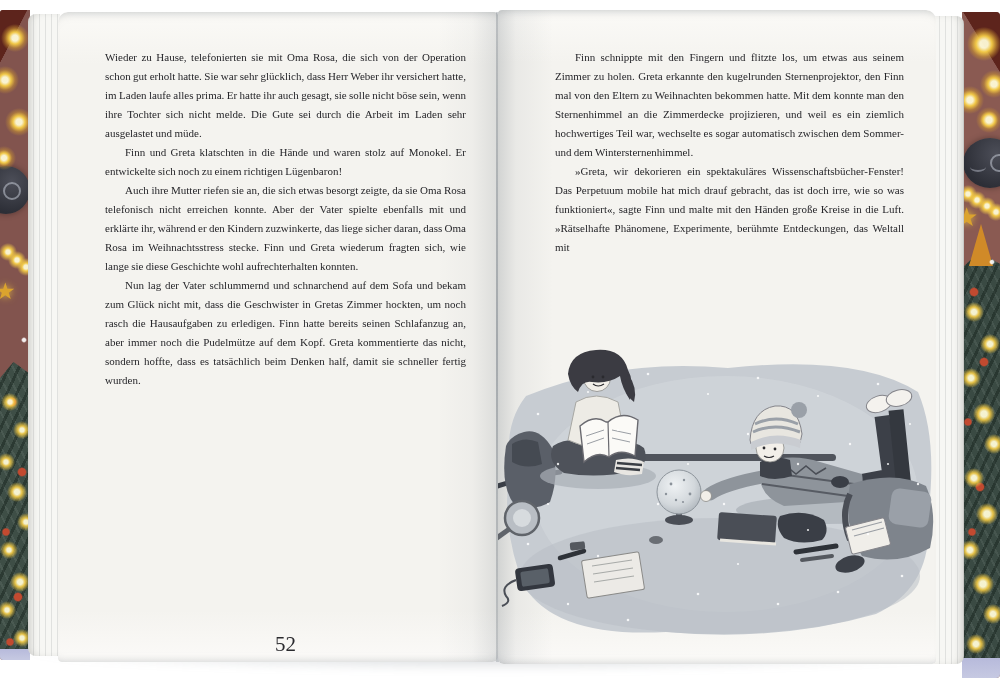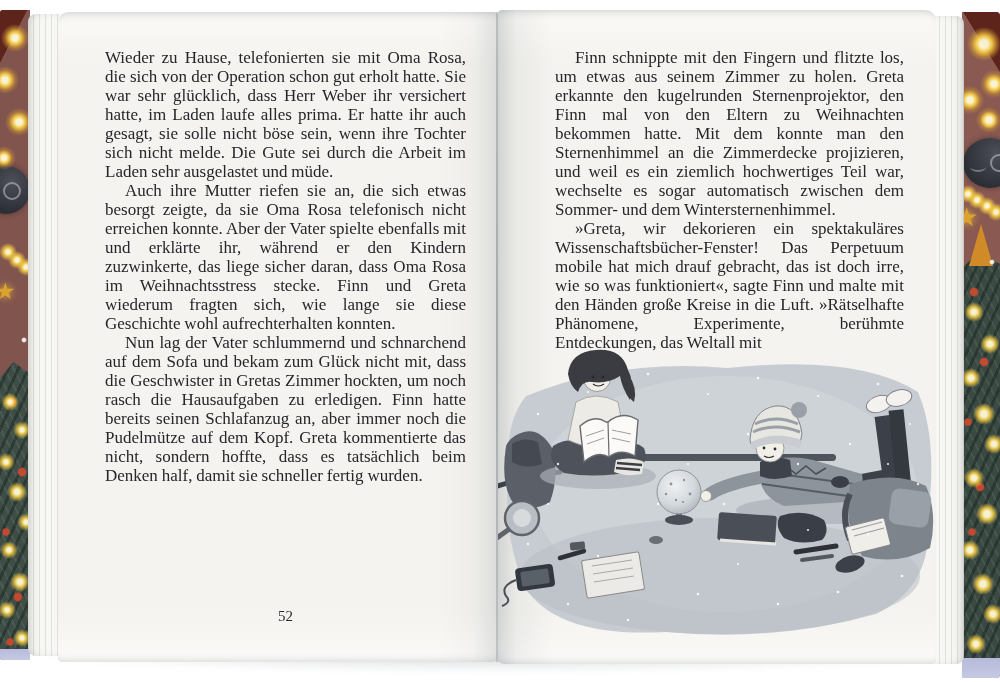--- a/index.html
+++ b/index.html
@@ -114,28 +114,28 @@
   .page-right{left:498px;top:10px;width:438px;height:654px;border-radius:4px 10px 4px 6px;
     background:
       linear-gradient(to right, rgba(90,100,110,.22), rgba(90,100,110,.07) 18px, rgba(90,100,110,0) 55px),
       linear-gradient(to bottom, #fbfaf7, #f4f3ef 8%, #f4f3ef 92%, #fbfaf8);
     box-shadow:inset 0 10px 10px -10px rgba(130,135,140,.5), inset 0 -8px 8px -8px rgba(130,135,140,.4);}
   .gutter-line{position:absolute;left:496px;top:12px;width:3px;height:650px;
     background:linear-gradient(to bottom, rgba(120,128,136,.35), rgba(120,128,136,.55) 50%, rgba(120,128,136,.3));
     filter:blur(.6px);}
 
   
-  .text-block{position:absolute;color:#26262a;font-size:17px;line-height:19px;
+  .text-block{position:absolute;color:#26262a;font-size:11px;line-height:19px;
     text-align:justify;word-spacing:-0.4px;hyphens:auto;-webkit-hyphens:auto;}
   .text-block p{margin:0;}
   .text-block p.indent{text-indent:20px;}
   .tb-left{left:47px;top:36px;width:361px;}
   .tb-right{left:57px;top:38px;width:349px;}
-  .page-number{position:absolute;left:47px;top:596px;width:361px;text-align:center;
-    color:#2a2a2e;font-size:15px;}
+  .page-number{position:absolute;left:47px;top:620px;width:361px;text-align:center;
+    color:#2a2a2e;font-size:21px;}
 
   
   .illustration{position:absolute;left:0;top:334px;width:438px;height:312px;}
 </style>
 </head>
 <body>
 
 <div class="scene">
 
   <div class="book-shadow"></div>
@@ -163,20 +163,21 @@
     <span class="star star-right"></span>
     <div class="lights lights-right"></div>
   </div>
 
   <div class="page-stack page-stack-left"></div>
   <div class="page-stack page-stack-right"></div>
 
   <div class="page page-left">
     <div class="text-block tb-left" lang="de">
       <p>Wieder zu Hause, telefonierten sie mit Oma Rosa, die sich von der Operation schon gut erholt hatte. Sie war sehr glücklich, dass Herr Weber ihr versichert hatte, im Laden laufe alles prima. Er hatte ihr auch gesagt, sie solle nicht böse sein, wenn ihre Tochter sich nicht melde. Die Gute sei durch die Arbeit im Laden sehr ausgelastet und müde.</p>
+      <p class="indent">Finn und Greta klatschten in die Hände und waren stolz auf Monokel. Er entwickelte sich noch zu einem richtigen Lügenbaron!</p>
       <p class="indent">Auch ihre Mutter riefen sie an, die sich etwas besorgt zeigte, da sie Oma Rosa telefonisch nicht erreichen konnte. Aber der Vater spielte ebenfalls mit und erklärte ihr, während er den Kindern zuzwinkerte, das liege sicher daran, dass Oma Rosa im Weihnachtsstress stecke. Finn und Greta wiederum fragten sich, wie lange sie diese Geschichte wohl aufrechterhalten konnten.</p>
       <p class="indent">Nun lag der Vater schlummernd und schnarchend auf dem Sofa und bekam zum Glück nicht mit, dass die Geschwister in Gretas Zimmer hockten, um noch rasch die Hausaufgaben zu erledigen. Finn hatte bereits seinen Schlafanzug an, aber immer noch die Pudelmütze auf dem Kopf. Greta kommentierte das nicht, sondern hoffte, dass es tatsächlich beim Denken half, damit sie schneller fertig wurden.</p>
     </div>
     <div class="page-number">52</div>
   </div>
 
   <div class="gutter-line"></div>
 
   <div class="page page-right">
     <div class="text-block tb-right" lang="de">

